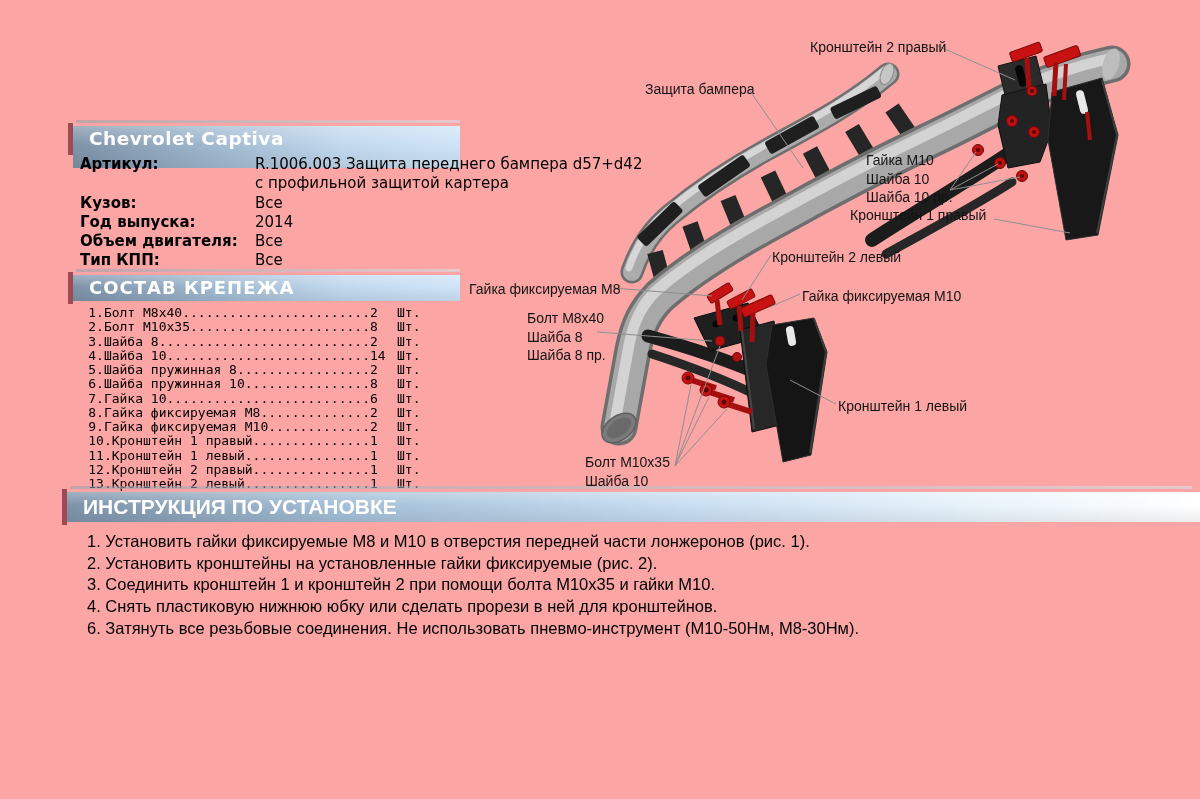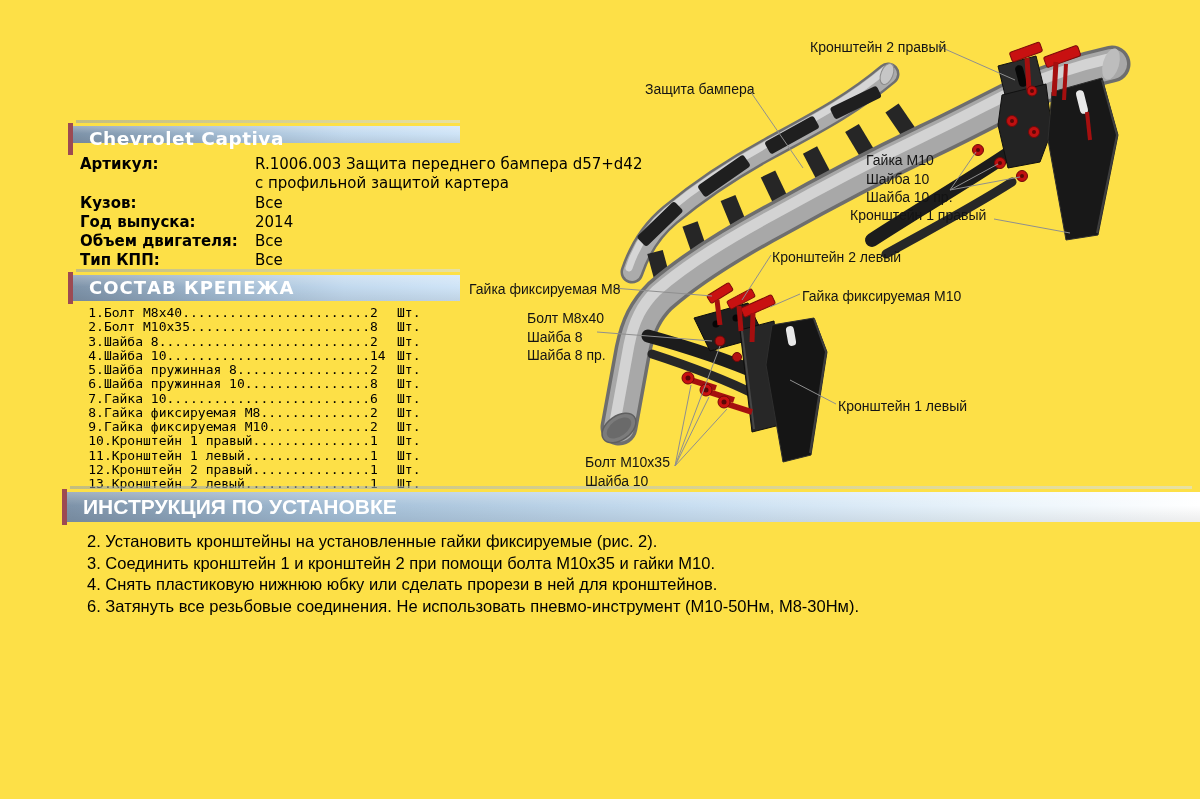--- a/index.html
+++ b/index.html
@@ -1,27 +1,27 @@
 <!DOCTYPE html>
 <html><head>
 <meta charset="utf-8">
 <style>
   html,body{margin:0;padding:0;background:#fff;}
-  .page{position:relative;width:1200px;height:799px;background:#fde047;overflow:hidden;
+  .page{position:relative;width:1200px;height:799px;background:#fca5a5;overflow:hidden;
         font-family:"DejaVu Sans",sans-serif;color:#000;}
   svg{position:absolute;left:0;top:0;}
 
   
   .topline{position:absolute;height:3px;background:linear-gradient(90deg,#94a2af,#d6e2ec);opacity:.55;}
   .redbar{position:absolute;width:5px;background:#9d4a52;}
   .hdr{position:absolute;color:#fff;font-weight:bold;
        background-image:linear-gradient(180deg,rgba(255,255,255,.28),rgba(255,255,255,0) 45%,rgba(0,0,0,.08)),
                         linear-gradient(90deg,#7e93a9 0%,#9fb8cf 35%,#c2d9ee 70%,#cfe4f7 100%);}
   .hdr span{display:block;padding-left:16px;}
-  .hdr-model{left:73px;top:126px;width:387px;height:17px;font-size:18.5px;line-height:26px;letter-spacing:.5px;}
+  .hdr-model{left:73px;top:126px;width:387px;height:42px;font-size:18.5px;line-height:26px;letter-spacing:.5px;}
   .hdr-parts{left:73px;top:275px;width:387px;height:26px;font-size:18px;line-height:26px;letter-spacing:1px;}
   .hdr-install{left:67px;top:492px;width:1133px;height:30px;font-size:21px;line-height:30px;
        font-family:"Liberation Sans",sans-serif;
        background-image:linear-gradient(180deg,rgba(255,255,255,.28),rgba(255,255,255,0) 45%,rgba(0,0,0,.07)),
                         linear-gradient(90deg,#7e93a9 0%,#a5c0d8 25%,#c8def1 55%,#eaf4fb 82%,#ffffff 100%);}
 
   
   .specs{position:absolute;left:80px;top:155px;width:575px;font-size:15px;line-height:19.3px;}
   .srow{white-space:nowrap;}
   .slabel{display:inline-block;width:175px;font-weight:bold;vertical-align:top;}
@@ -245,19 +245,20 @@
     <div class="prow"><span class="pname">13.Кронштейн 2 левый................</span><span class="pqty">1</span><span class="punit">Шт.</span></div>
   </div>
 
   <div class="topline" style="left:70px;top:486px;width:1122px"></div>
   <div class="redbar" style="left:62px;top:489px;height:36px"></div>
   <div class="hdr hdr-install">
     <span>ИНСТРУКЦИЯ ПО УСТАНОВКЕ</span>
   </div>
 
   <div class="instructions">
+    <p>1. Установить гайки фиксируемые М8 и М10 в отверстия передней части лонжеронов (рис. 1).</p>
     <p>2. Установить кронштейны на установленные гайки фиксируемые (рис. 2).</p>
     <p>3. Соединить кронштейн 1 и кронштейн 2 при помощи болта М10х35 и гайки М10.</p>
     <p>4. Снять пластиковую нижнюю юбку или сделать прорези в ней для кронштейнов.</p>
     <p>6. Затянуть все резьбовые соединения. Не использовать пневмо-инструмент (М10-50Нм, М8-30Нм).</p>
   </div>
 
 </div>
 
 </body></html>

